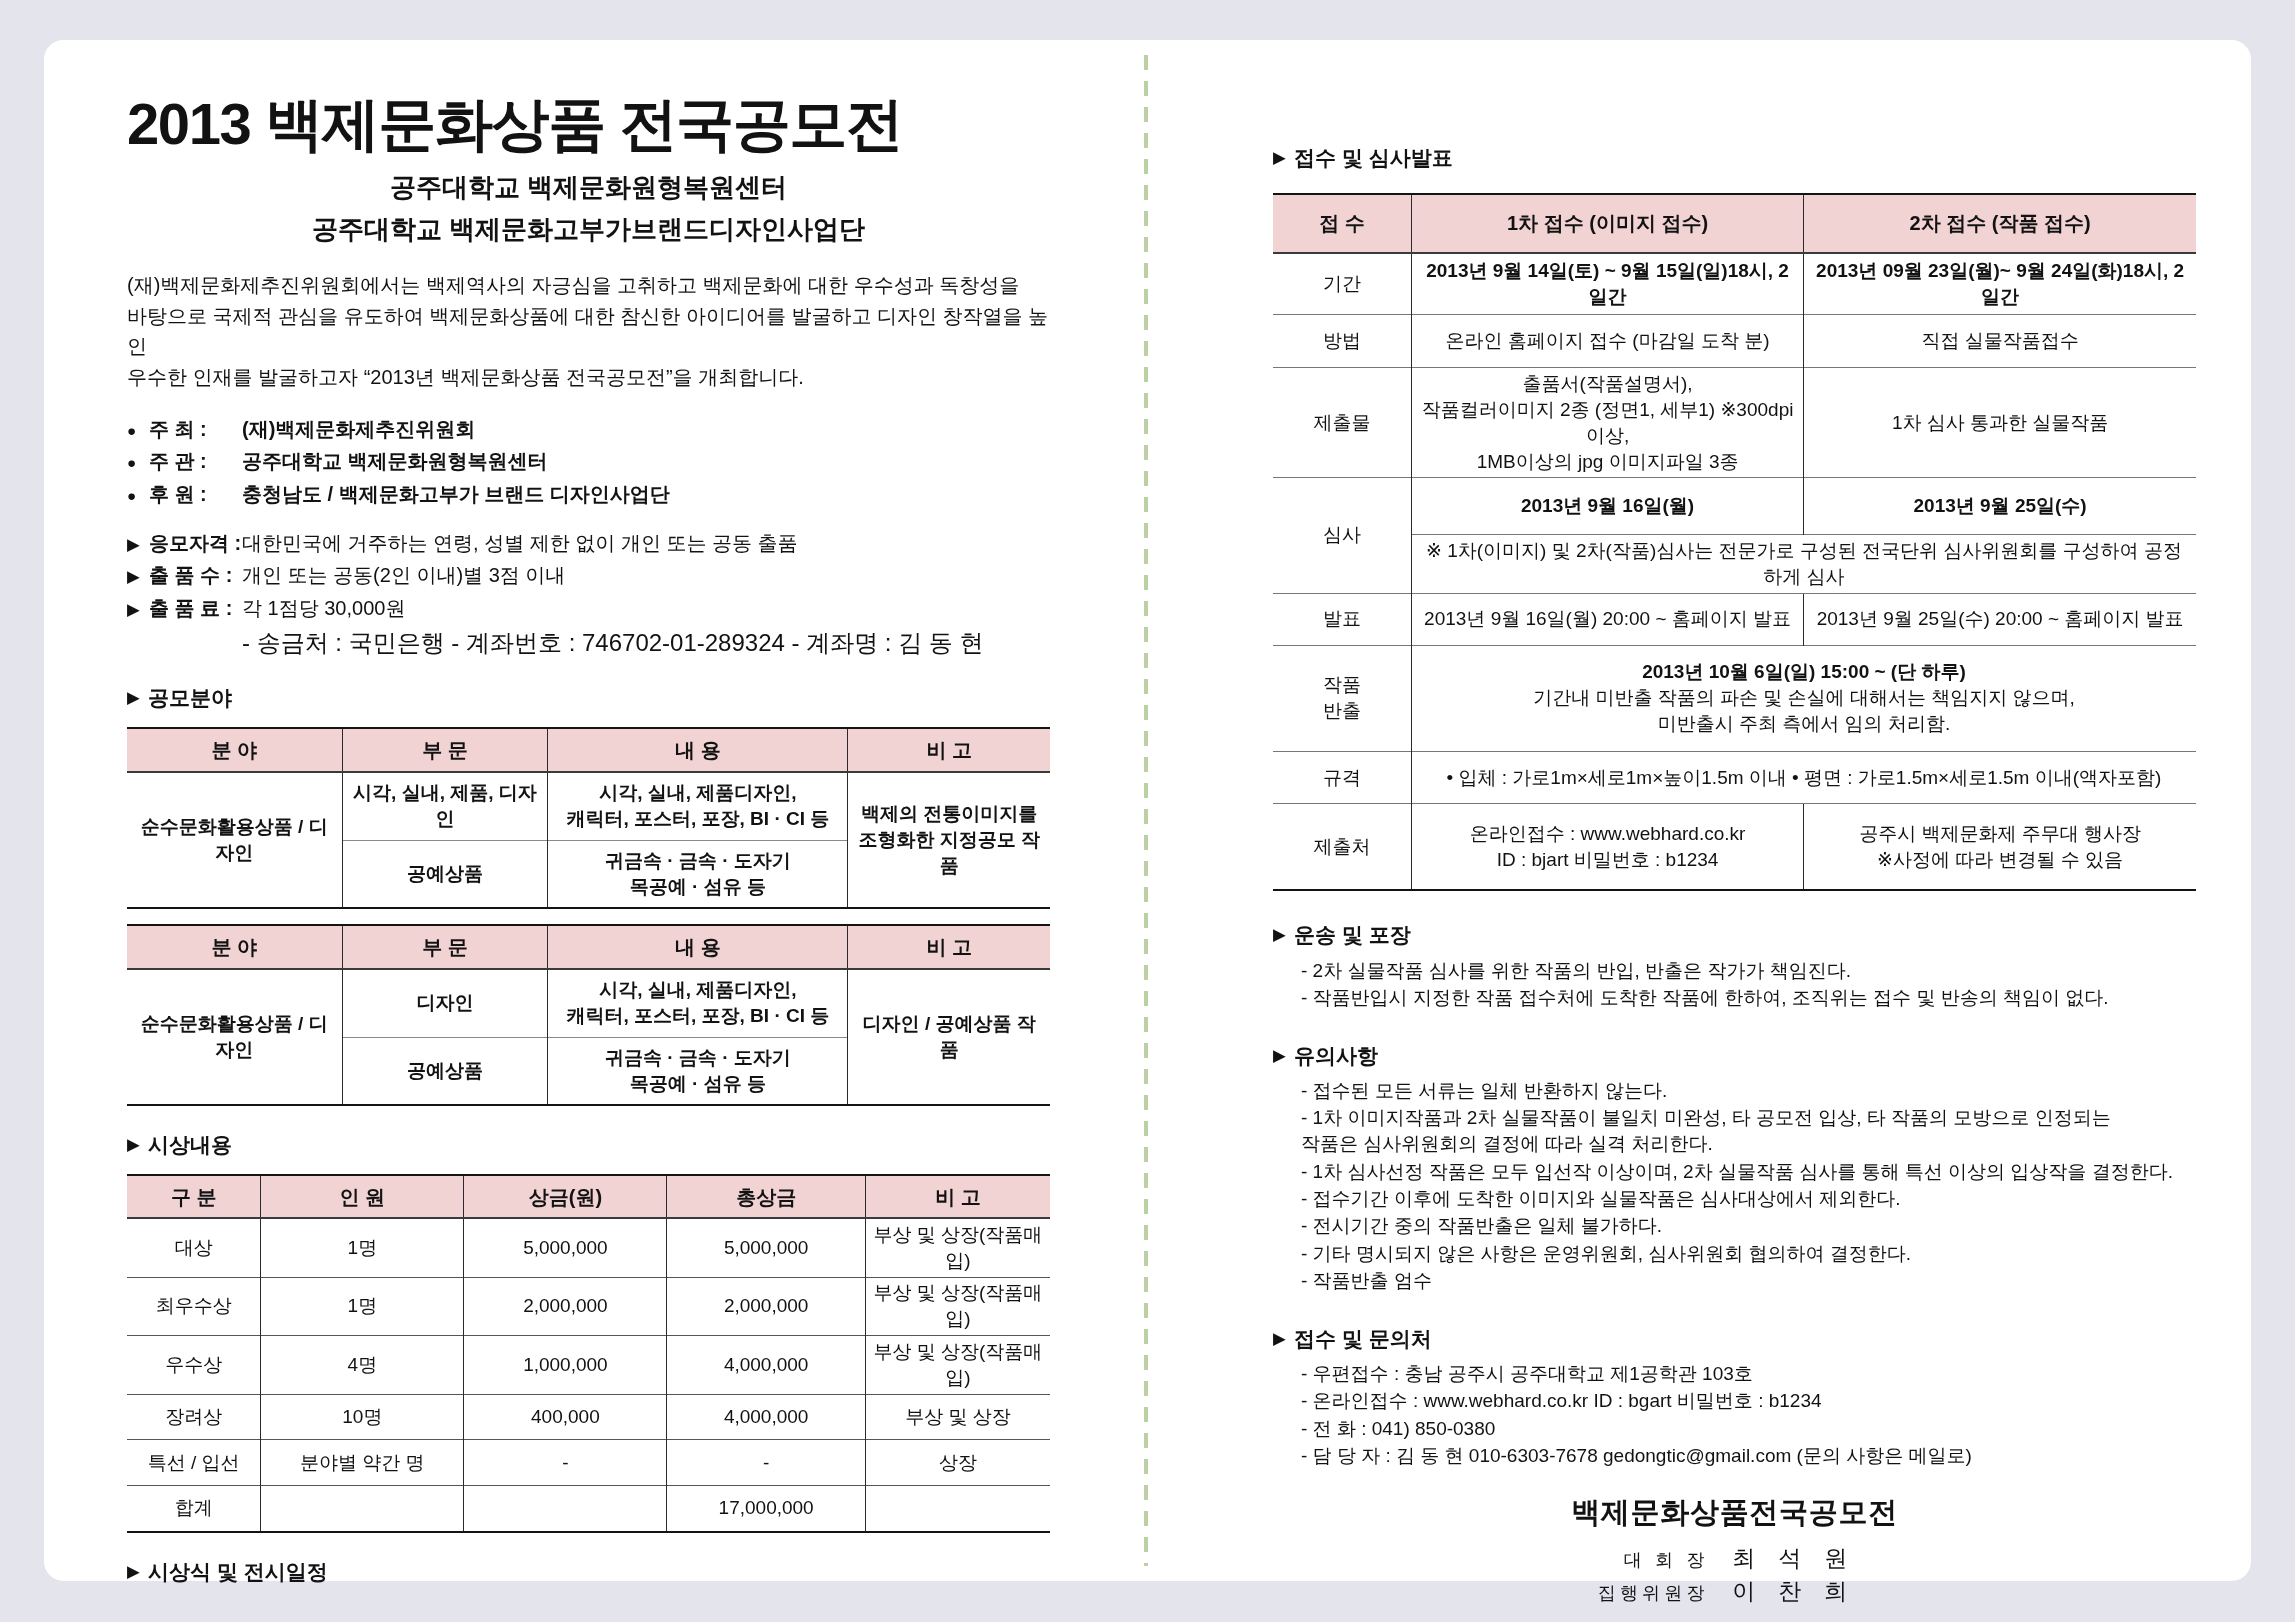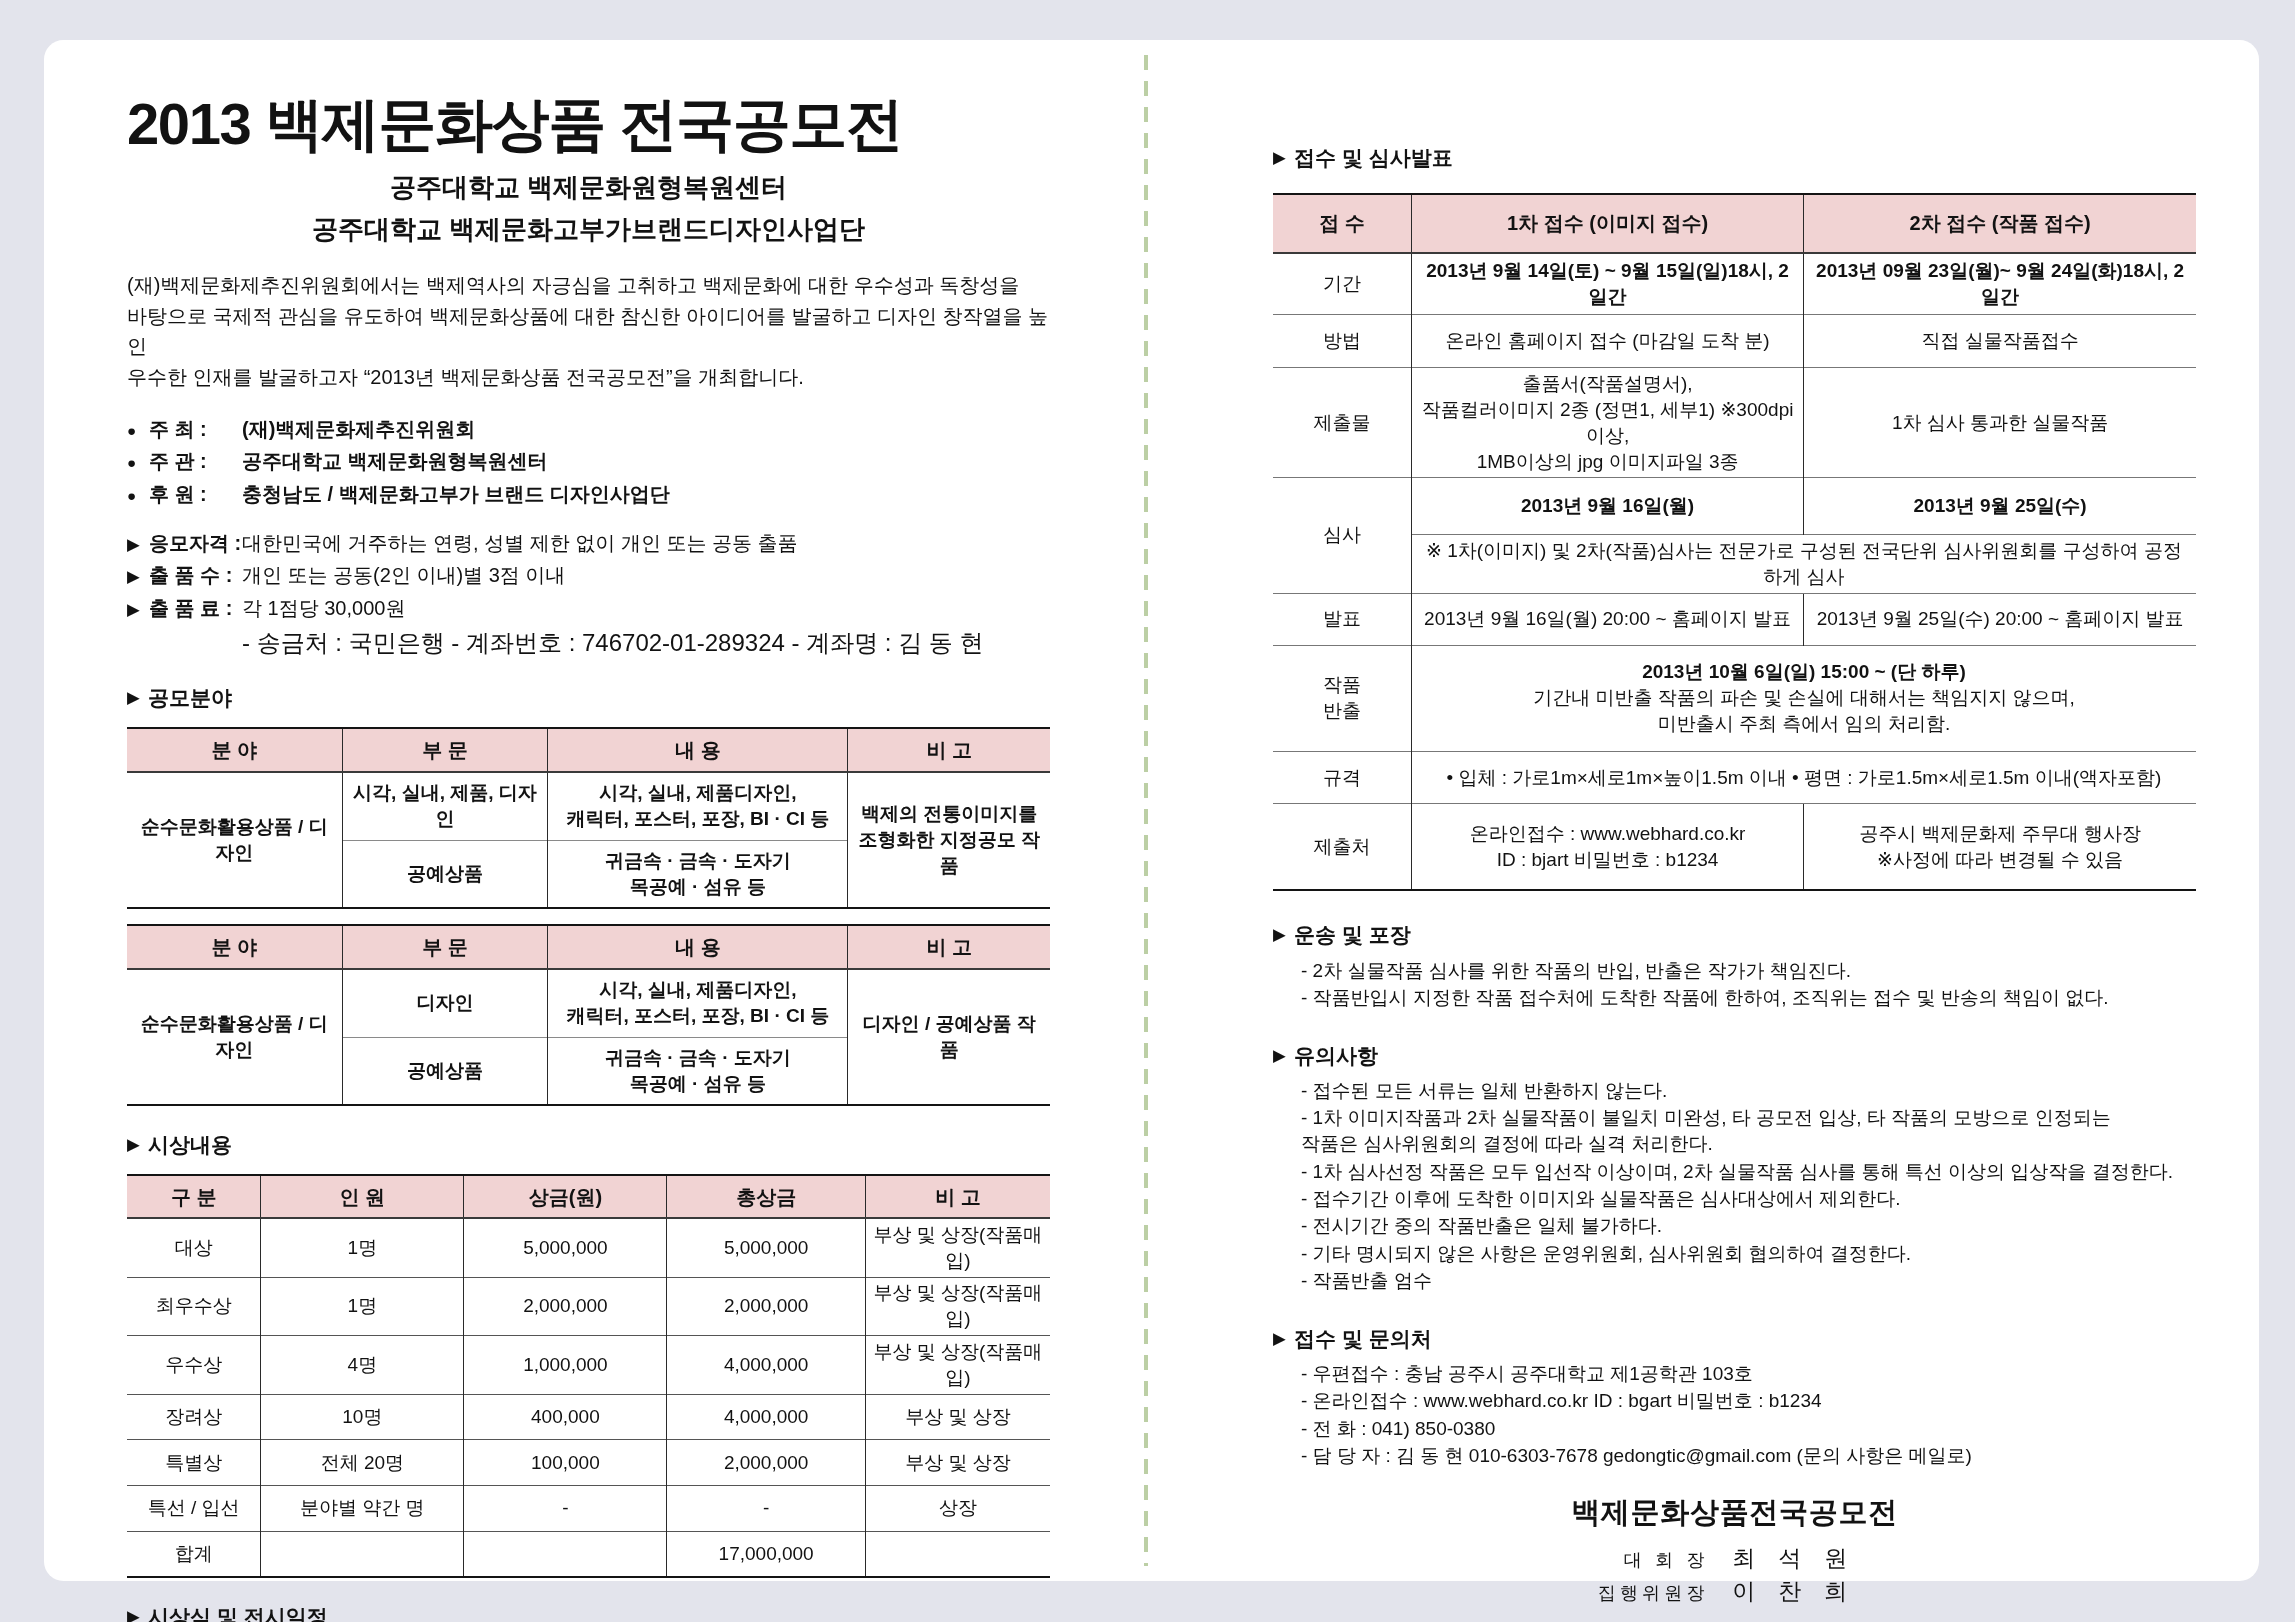--- a/index.html
+++ b/index.html
@@ -1,18 +1,18 @@
 <!DOCTYPE html>
 <html style="font-size:11px"><head>
 <meta charset="utf-8">
 <style>
   html,body{margin:0;padding:0;background:#e3e4ec;}
   .canvas{position:relative;width:2295px;height:1623px;background:#e3e4ec;overflow:hidden;
           font-family:"Liberation Sans","DejaVu Sans",sans-serif;color:#121212;}
-  .paper{position:absolute;left:44px;top:40px;width:2207px;height:1541px;background:#ffffff;border-radius:19.4px;padding-left:8px;}
+  .paper{position:absolute;left:44px;top:40px;width:2207px;height:1541px;background:#ffffff;border-radius:19.4px;}
   .divider{position:absolute;left:1100px;top:15.3px;width:3.5px;height:1511px;
            background-image:repeating-linear-gradient(to bottom,#bccfa5 0 15.3px,transparent 15.3px 26px);}
   .col{position:absolute;top:0;}
   .col-left{left:83px;width:923px;}
   .col-right{left:1229px;width:923px;}
 
   .poster-title{margin:55px 0 0 0;font-size:58px;line-height:1.0;font-weight:800;letter-spacing:-1.4px;white-space:nowrap;}
   .subtitle{font-weight:bold;font-size:26px;text-align:center;}
   .subtitle.s1{margin-top:16.6px;}
   .subtitle.s2{margin-top:7px;}
@@ -221,27 +221,20 @@
           <td class="vsep">4명</td>
           <td class="vsep">1,000,000</td>
           <td class="vsep">4,000,000</td>
           <td class="vsep">부상 및 상장(작품매입)</td>
         </tr>
         <tr>
           <td>장려상</td>
           <td class="vsep">10명</td>
           <td class="vsep">400,000</td>
           <td class="vsep">4,000,000</td>
-          <td class="vsep">부상 및 상장</td>
-        </tr>
-        <tr>
-          <td>특별상</td>
-          <td class="vsep">전체 20명</td>
-          <td class="vsep">100,000</td>
-          <td class="vsep">2,000,000</td>
           <td class="vsep">부상 및 상장</td>
         </tr>
         <tr>
           <td>특선 / 입선</td>
           <td class="vsep">분야별 약간 명</td>
           <td class="vsep">-</td>
           <td class="vsep">-</td>
           <td class="vsep">상장</td>
         </tr>
         <tr>

